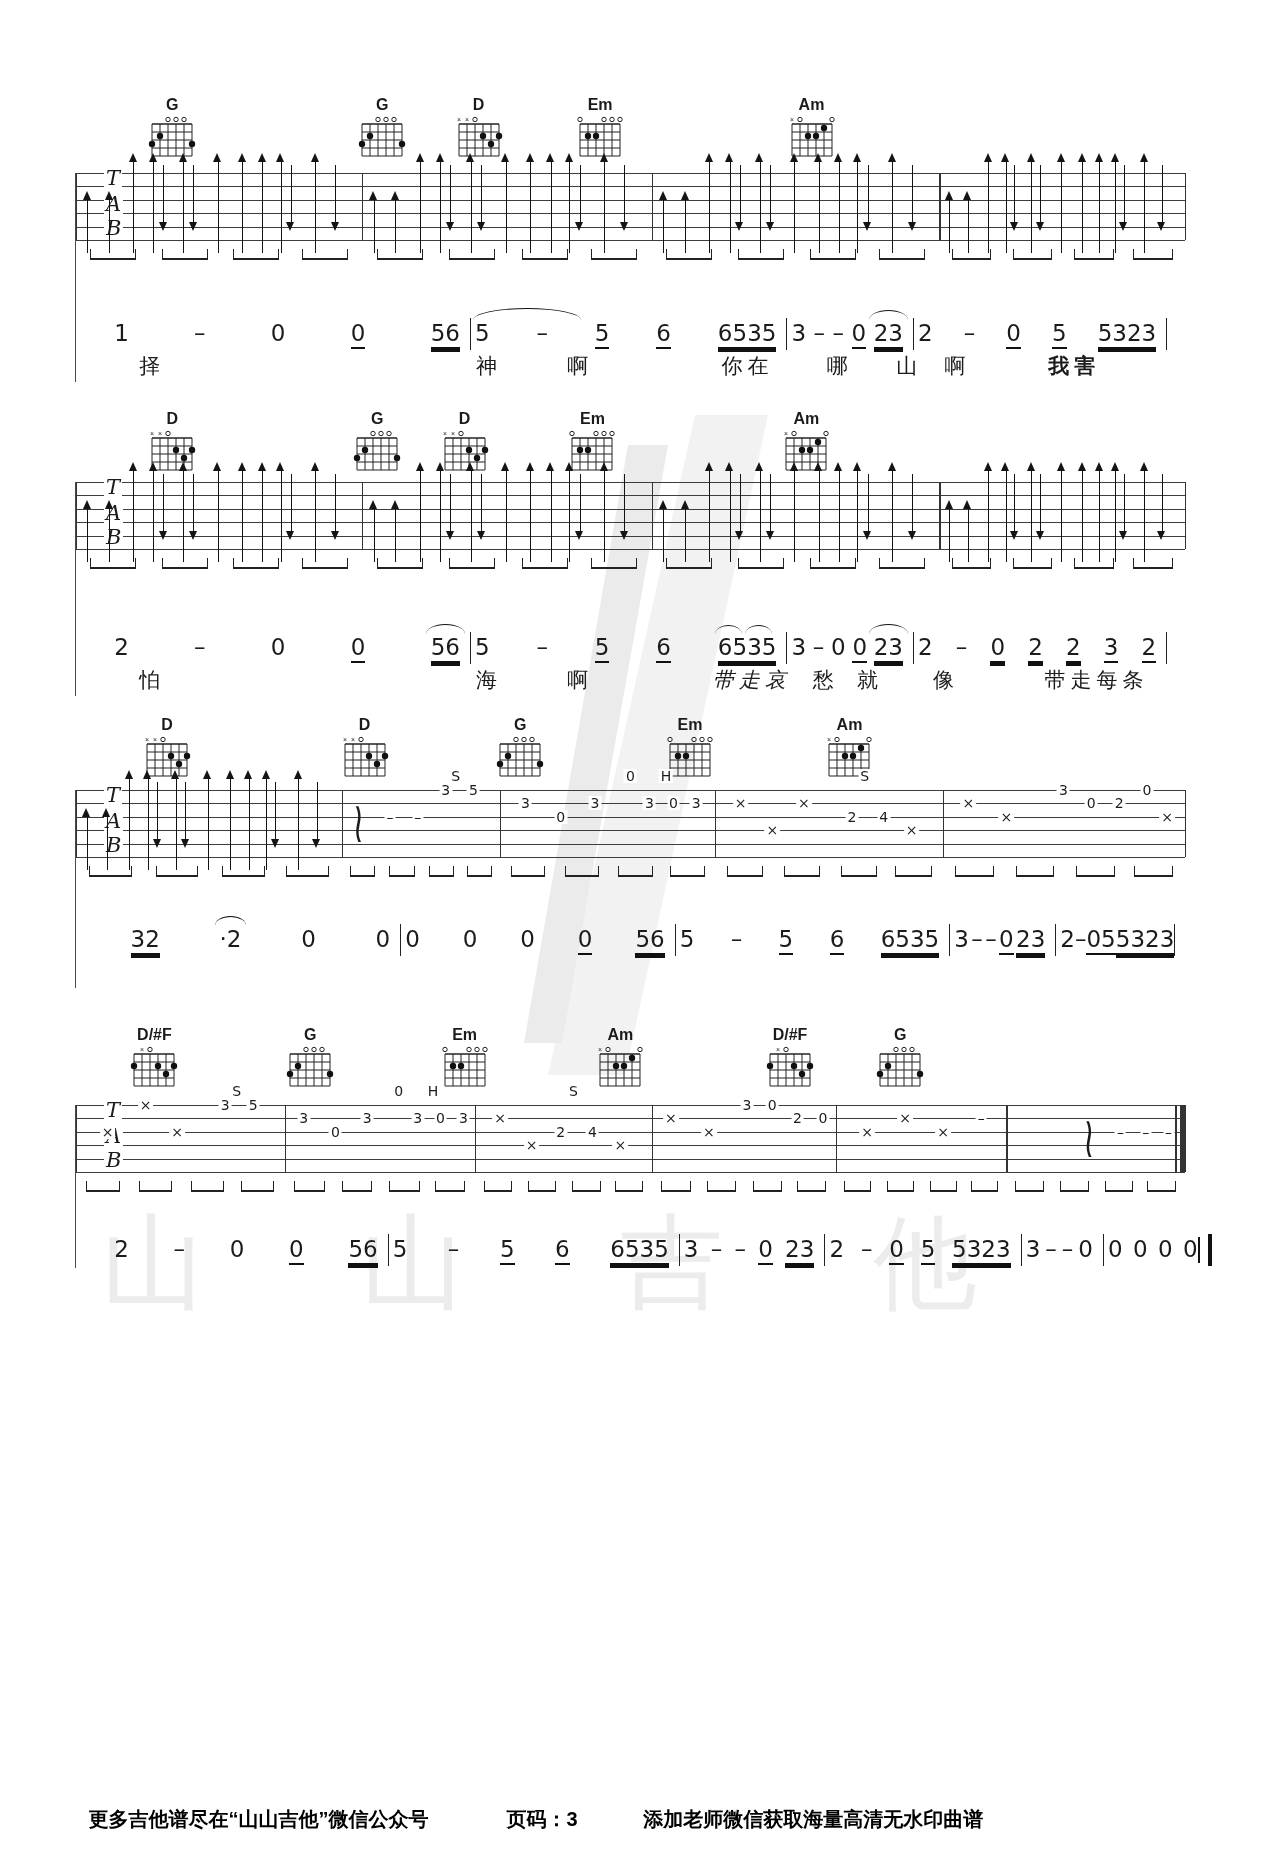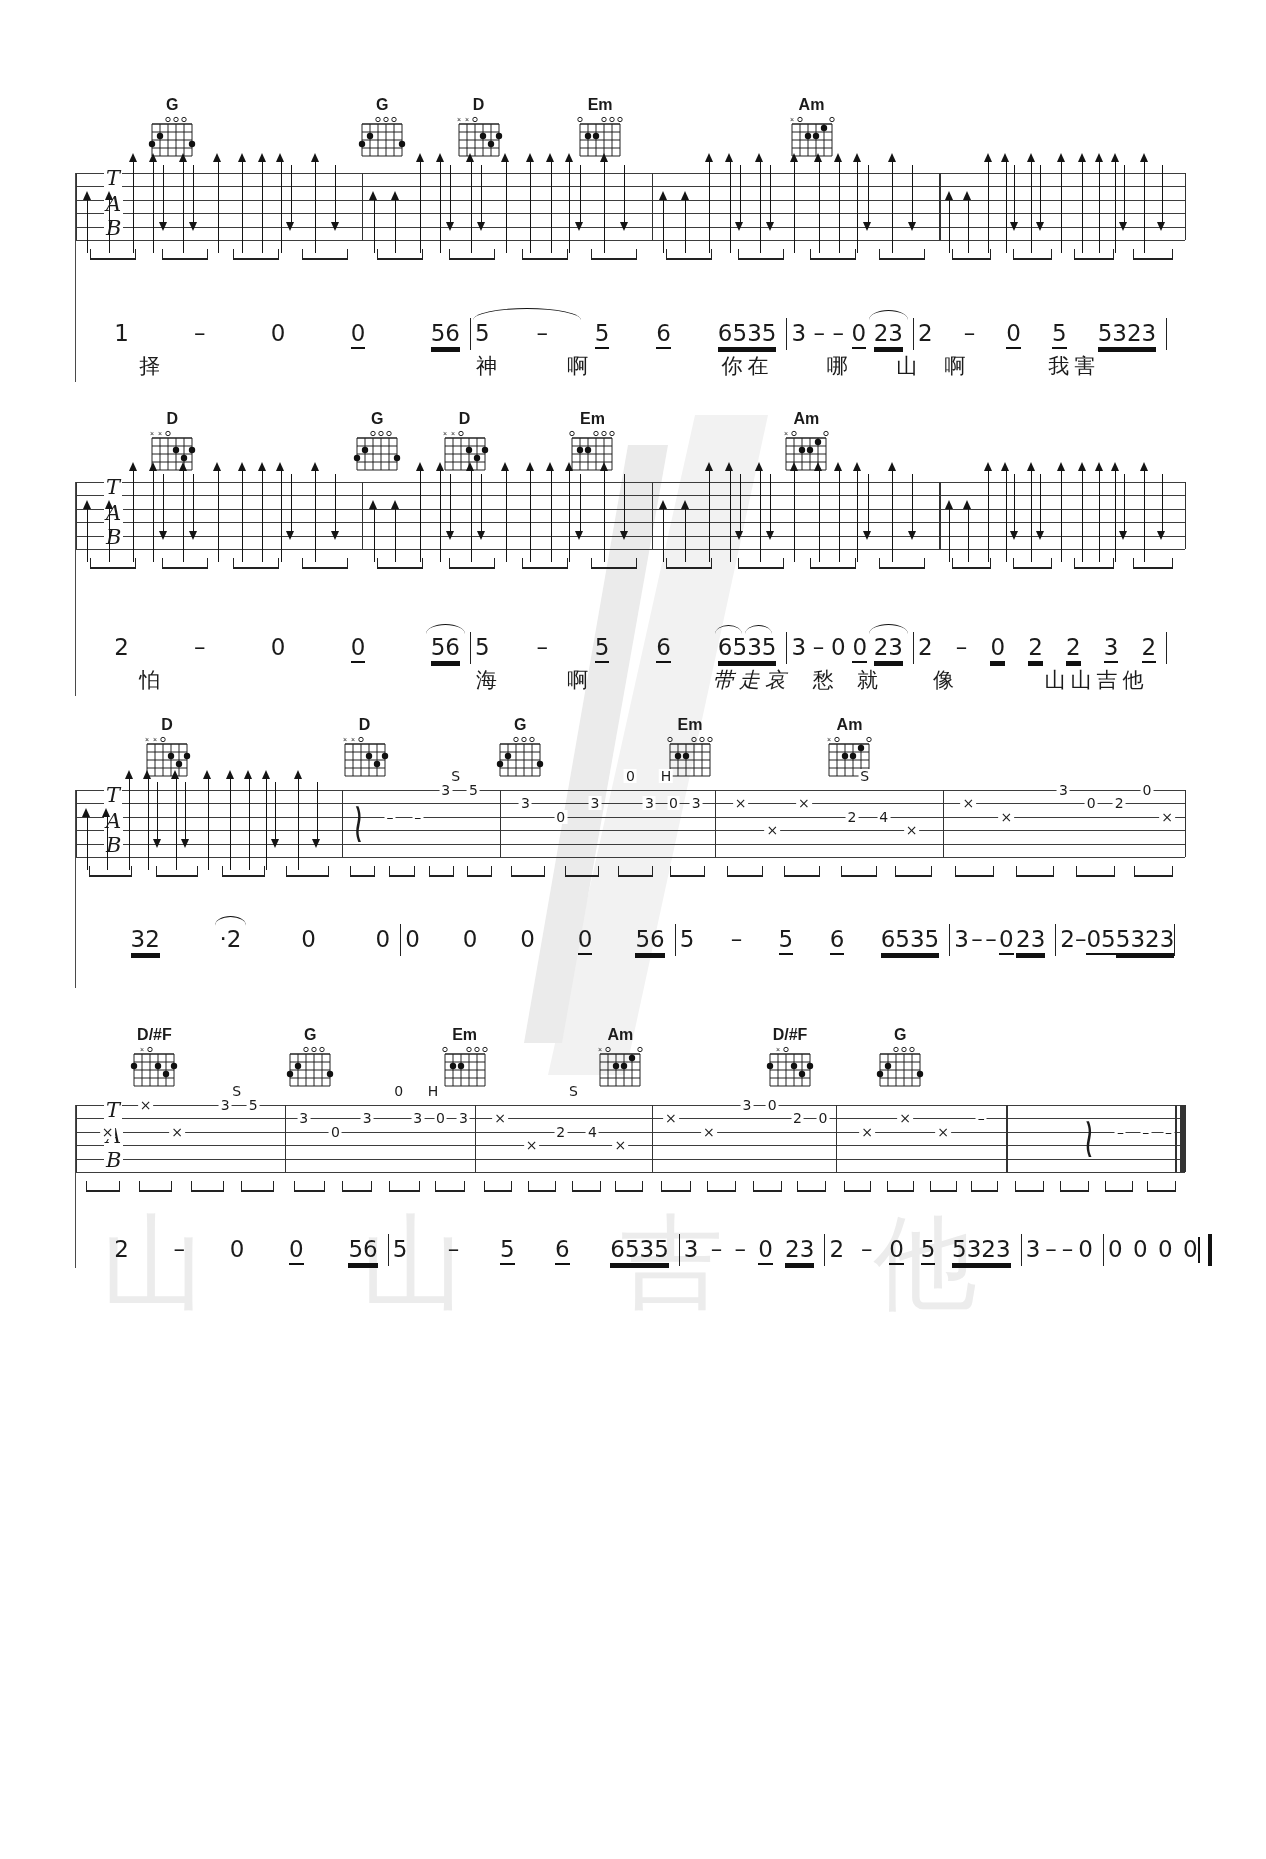--- a/index.html
+++ b/index.html
@@ -308,21 +308,21 @@
           </div>
         </div>
         <div class="lrow" style="top: 352px;">
           <div class="lyr" style="left: 11%;">择</div>
           <div class="lyr" style="left: 37.6%;">神</div>
           <div class="lyr" style="left: 44.8%;">啊</div>
           <div class="lyr" style="left: 57%;">你在</div>
           <div class="lyr" style="left: 65.3%;">哪</div>
           <div class="lyr" style="left: 70.8%;">山</div>
           <div class="lyr" style="left: 74.6%;">啊</div>
-          <div class="lyr" style="left: 82.8%;">我害</div>
+          <div class="lyr" style="left: 82.8%; font-weight: bold;">我害</div>
         </div>
       </div>
       <div class="system">
         <div class="lrule" style="top: 482px; height: 214px;"></div>
         <div class="chord" style="left: 13.6%; top: 410px;">
           <div class="cname">D</div>
           <svg width="48" height="44">
             <text x="4" y="7" text-anchor="middle" font-size="7" fill="#222">×</text>
             <text x="12" y="7" text-anchor="middle" font-size="7" fill="#222">×</text>
             <circle cx="20" cy="4.5" r="2.2" fill="none" stroke="#222" stroke-width="1"></circle>
@@ -551,21 +551,21 @@
           </div>
         </div>
         <div class="lrow" style="top: 666px;">
           <div class="lyr" style="left: 11%;">怕</div>
           <div class="lyr" style="left: 37.6%;">海</div>
           <div class="lyr" style="left: 44.8%;">啊</div>
           <div class="lyr" style="left: 56.3%; font-style: italic;">带走哀</div>
           <div class="lyr" style="left: 64.2%;">愁</div>
           <div class="lyr" style="left: 67.7%;">就</div>
           <div class="lyr" style="left: 73.7%;">像</div>
-          <div class="lyr" style="left: 82.5%;">山山吉他</div>
+          <div class="lyr" style="left: 82.5%;">带走每条</div>
         </div>
       </div>
       <div class="system">
         <div class="lrule" style="top: 790px; height: 198px;"></div>
         <div class="chord" style="left: 13.2%; top: 716px;">
           <div class="cname">D</div>
           <svg width="48" height="44">
             <text x="4" y="7" text-anchor="middle" font-size="7" fill="#222">×</text>
             <text x="12" y="7" text-anchor="middle" font-size="7" fill="#222">×</text>
             <circle cx="20" cy="4.5" r="2.2" fill="none" stroke="#222" stroke-width="1"></circle>
@@ -1039,13 +1039,18 @@
           <div class="measure end2" style="left: 87.2%; width: 8.5%;">
             <span class="tok">0</span>
             <span class="tok">0</span>
             <span class="tok">0</span>
             <span class="tok">0</span>
           </div>
         </div>
       </div>
     </div>
 
+  <div class="footer">
+    <span class="f-left">更多吉他谱尽在“山山吉他”微信公众号</span>
+    <span class="f-center">页码：3</span>
+    <span class="f-right">添加老师微信获取海量高清无水印曲谱</span>
+  </div>
 </div>
 
 </body></html>

